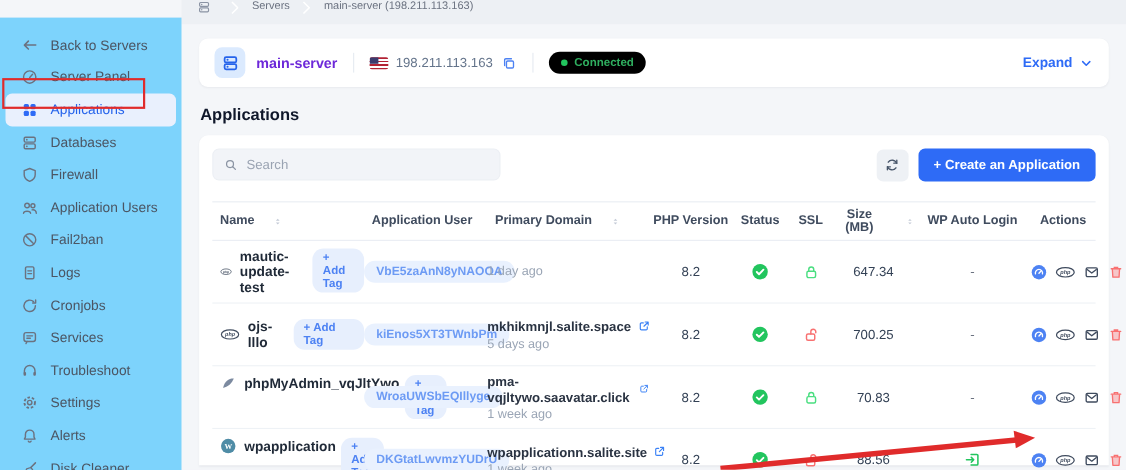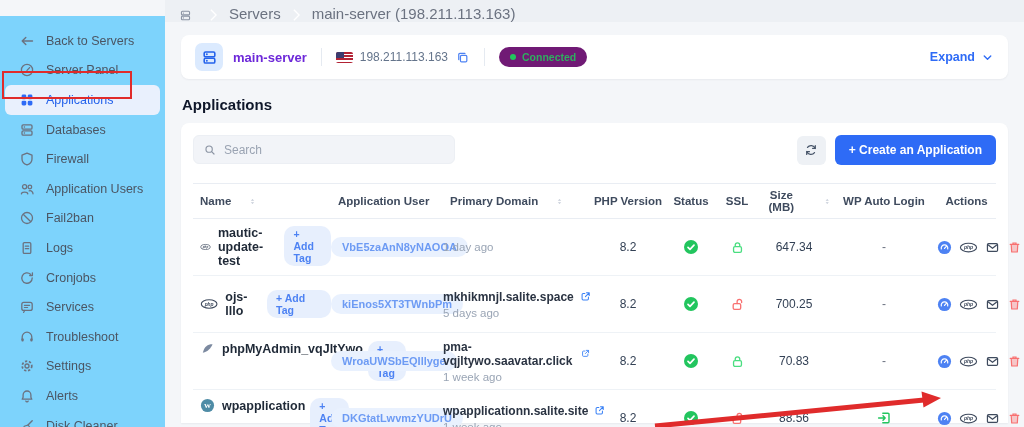--- a/index.html
+++ b/index.html
@@ -12,37 +12,37 @@
     background:#7dd3fc; padding-top:10px; z-index:2; }
   .side-item { display:flex; align-items:center; gap:11px; height:29.6px;
     padding:0 14px; margin:0 5px; border-radius:6px;
     font-size:12.5px; font-weight:500; color:#4b5563; cursor:pointer; }
   .side-item .ic { color:#6b7280; flex:0 0 16px; }
   .side-item.active { background:#e9f0fd; color:#2563eb; }
   .side-item.active .ic { color:#2e6bf6; }
 
   
   .main { position:absolute; left:165px; top:0; right:0; bottom:0; background:#f4f6f9; }
-  .breadcrumb { height:22px; background:#edf0f4; display:flex; align-items:flex-end;
-    padding-left:14px; font-size:15px; color:#6b7280; gap:2px; }
+  .breadcrumb { height:22px; background:#edf0f4; display:flex; align-items:flex-start;
+    padding-left:14px; font-size:10px; color:#6b7280; gap:2px; }
   .crumb-sep { margin:0 10px; }
   .crumb-ic { color:#8a93a3; margin-right:6px; }
 
   .server-card { margin:13px 16px 0 16px; background:#fff; border-radius:8px;
     height:44px; display:flex; align-items:center; padding:0 14px;
     box-shadow:0 1px 2px rgba(16,24,40,.05); }
   .srv-badge { width:28px; height:28px; background:#dbeafe; border-radius:7px;
     display:flex; align-items:center; justify-content:center; margin-right:10px; }
   .srv-name { font-size:13px; font-weight:700; color:#6d28d9; }
   .vdiv { width:1px; height:18px; background:#e5eaf1; margin:0 14px; }
   .flag { width:17px; height:11px; border-radius:2px; overflow:hidden; position:relative;
     background:repeating-linear-gradient(#b22234 0 1.6px,#fff 1.6px 3.2px); margin-right:7px; flex:0 0 17px; }
   .flag:before { content:""; position:absolute; left:0; top:0; width:8px; height:6px; background:#3c3b6e; }
   .srv-ip { font-size:12px; color:#64748b; margin-right:7px; }
-  .badge-connected { display:flex; align-items:center; gap:6px; background:#701a75;
+  .badge-connected { display:flex; align-items:center; gap:6px; background:#000000;
     border-radius:20px; padding:4px 11px; font-size:10.5px; font-weight:600; color:#2fae5f; }
   .badge-connected .dot { width:6px; height:6px; border-radius:50%; background:#22c55e; }
   .expand-btn { margin-left:auto; display:flex; align-items:center; gap:6px;
     color:#2e6bf6; font-size:12.5px; font-weight:600; cursor:pointer; }
 
   .section-title { margin:17px 0 0 17px; font-size:15px; font-weight:700; color:#0f172a; }
 
   .content-card { margin:10px 16px 0 16px; background:#fff; border-radius:8px 8px 0 0;
     padding:12px 12px 0 12px; height:300px; box-shadow:0 1px 2px rgba(16,24,40,.05); }
   .toolbar { display:flex; align-items:flex-start; }

